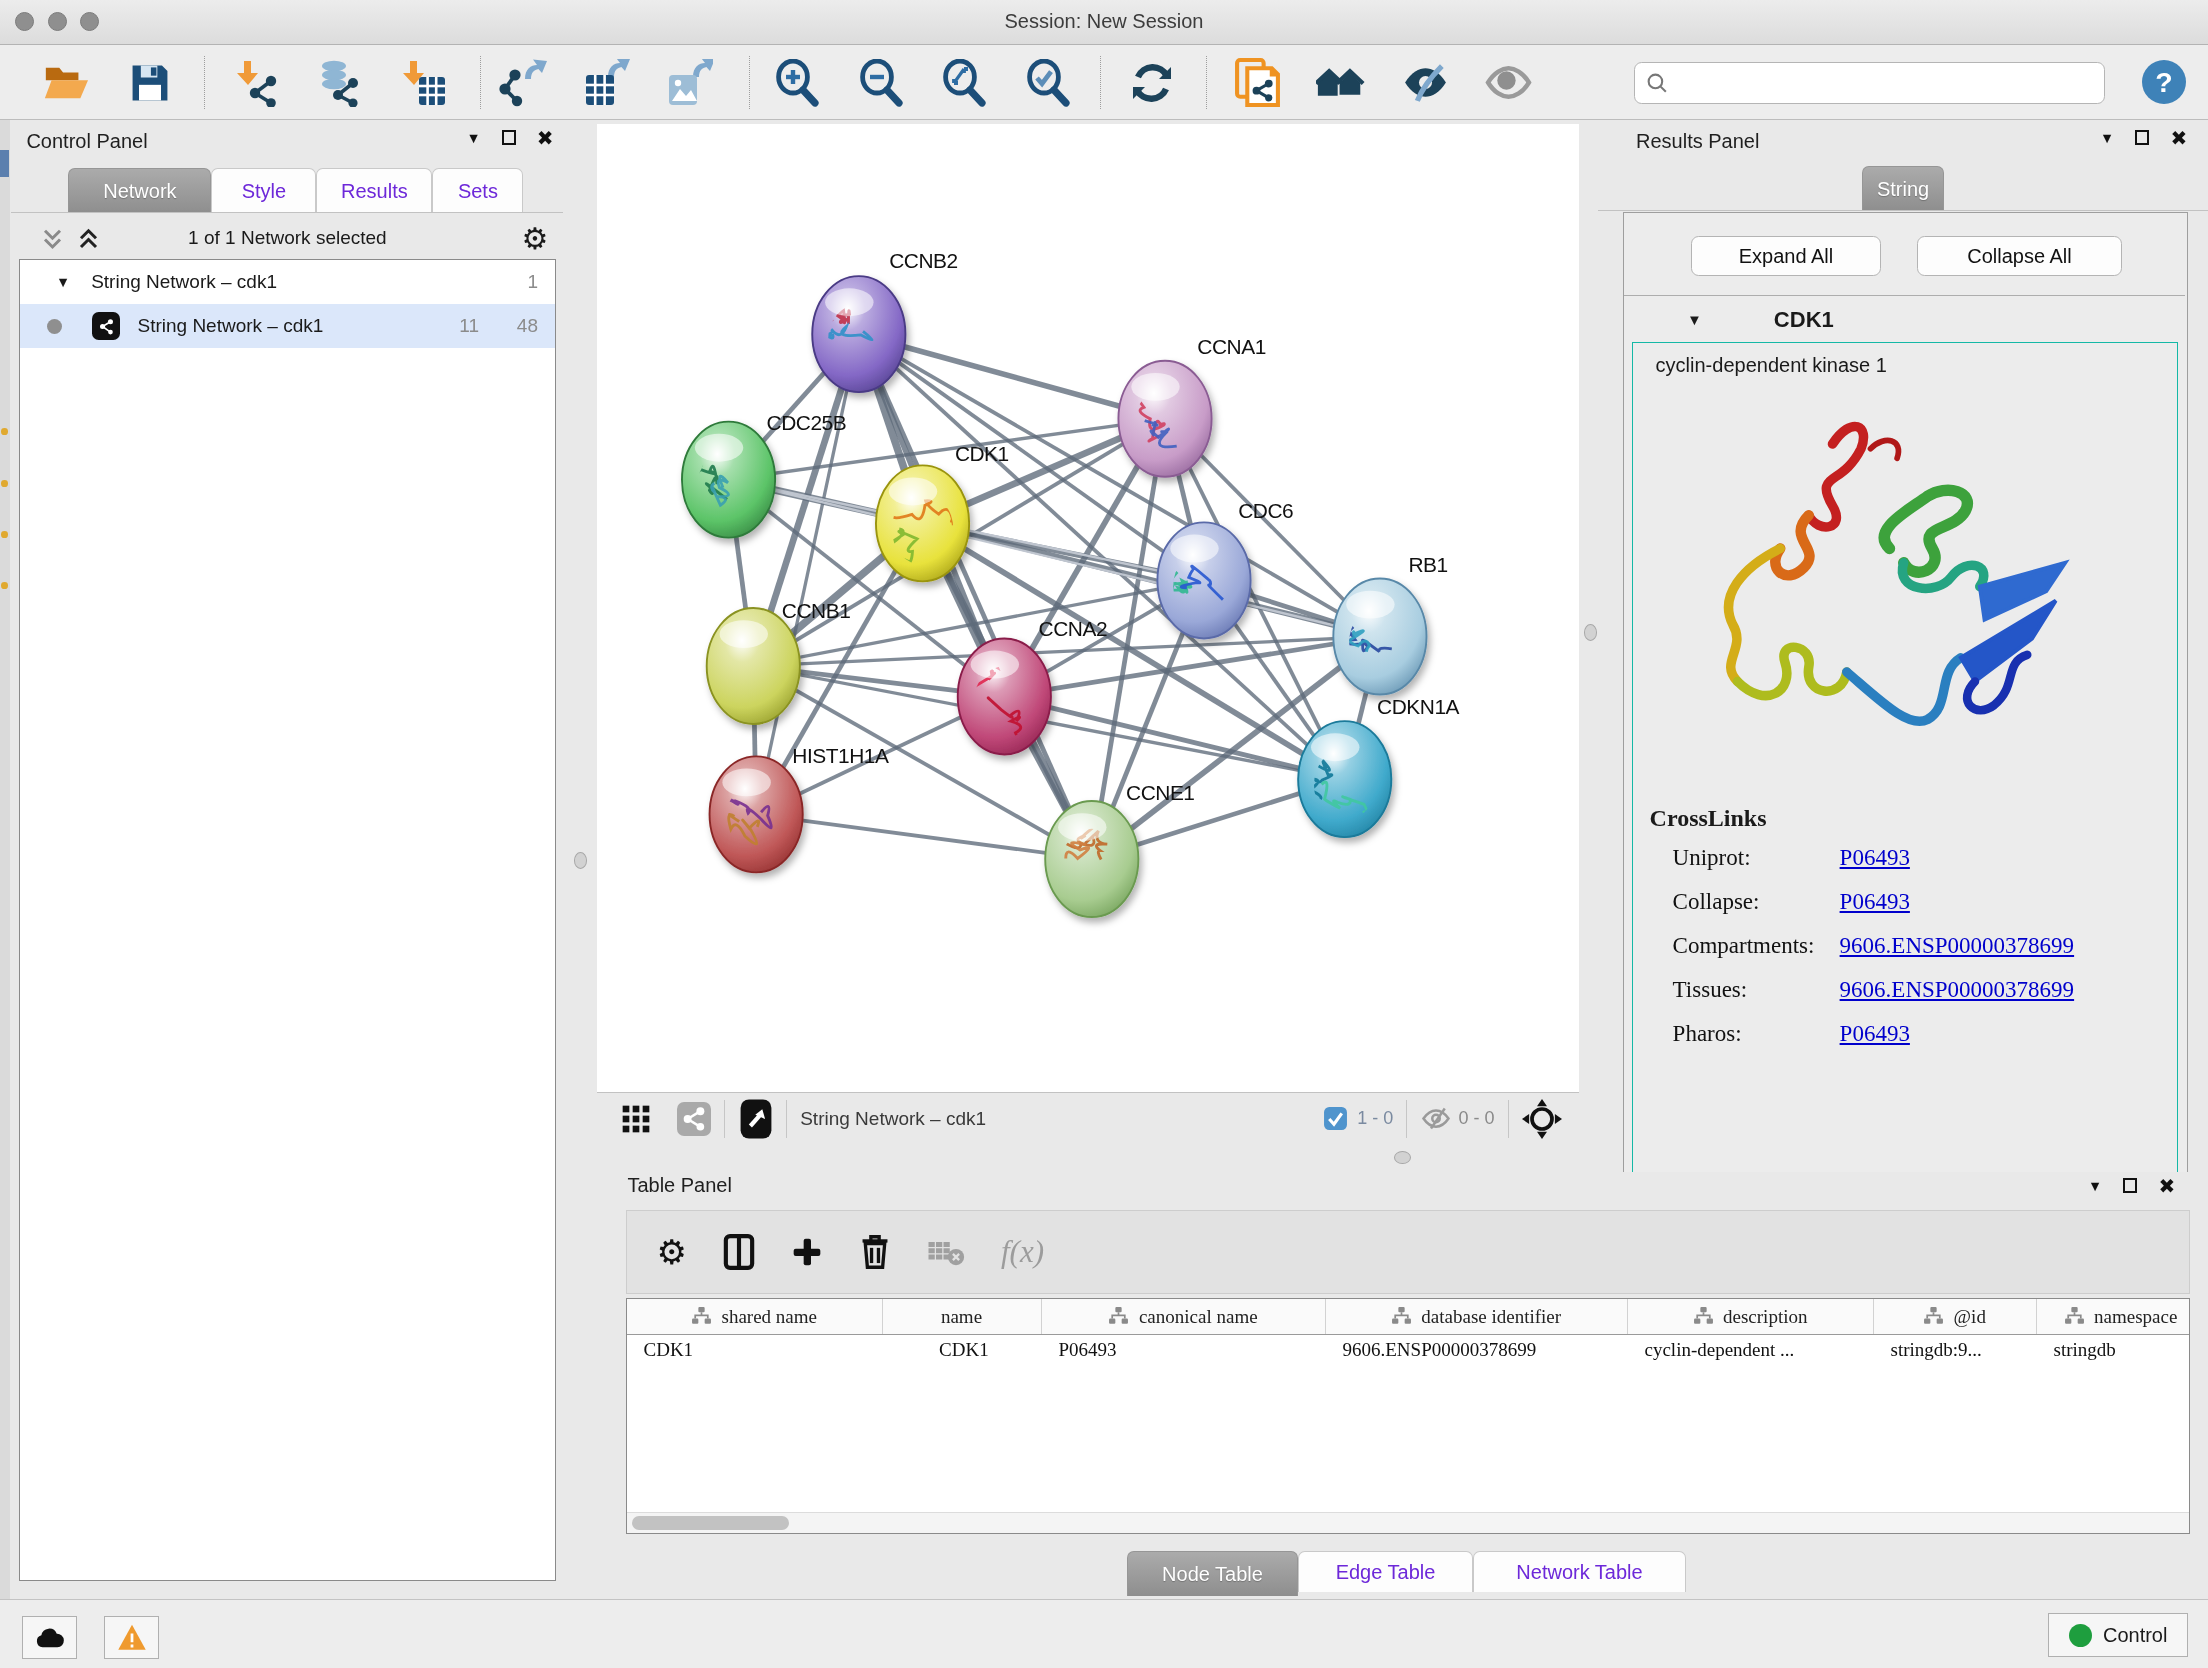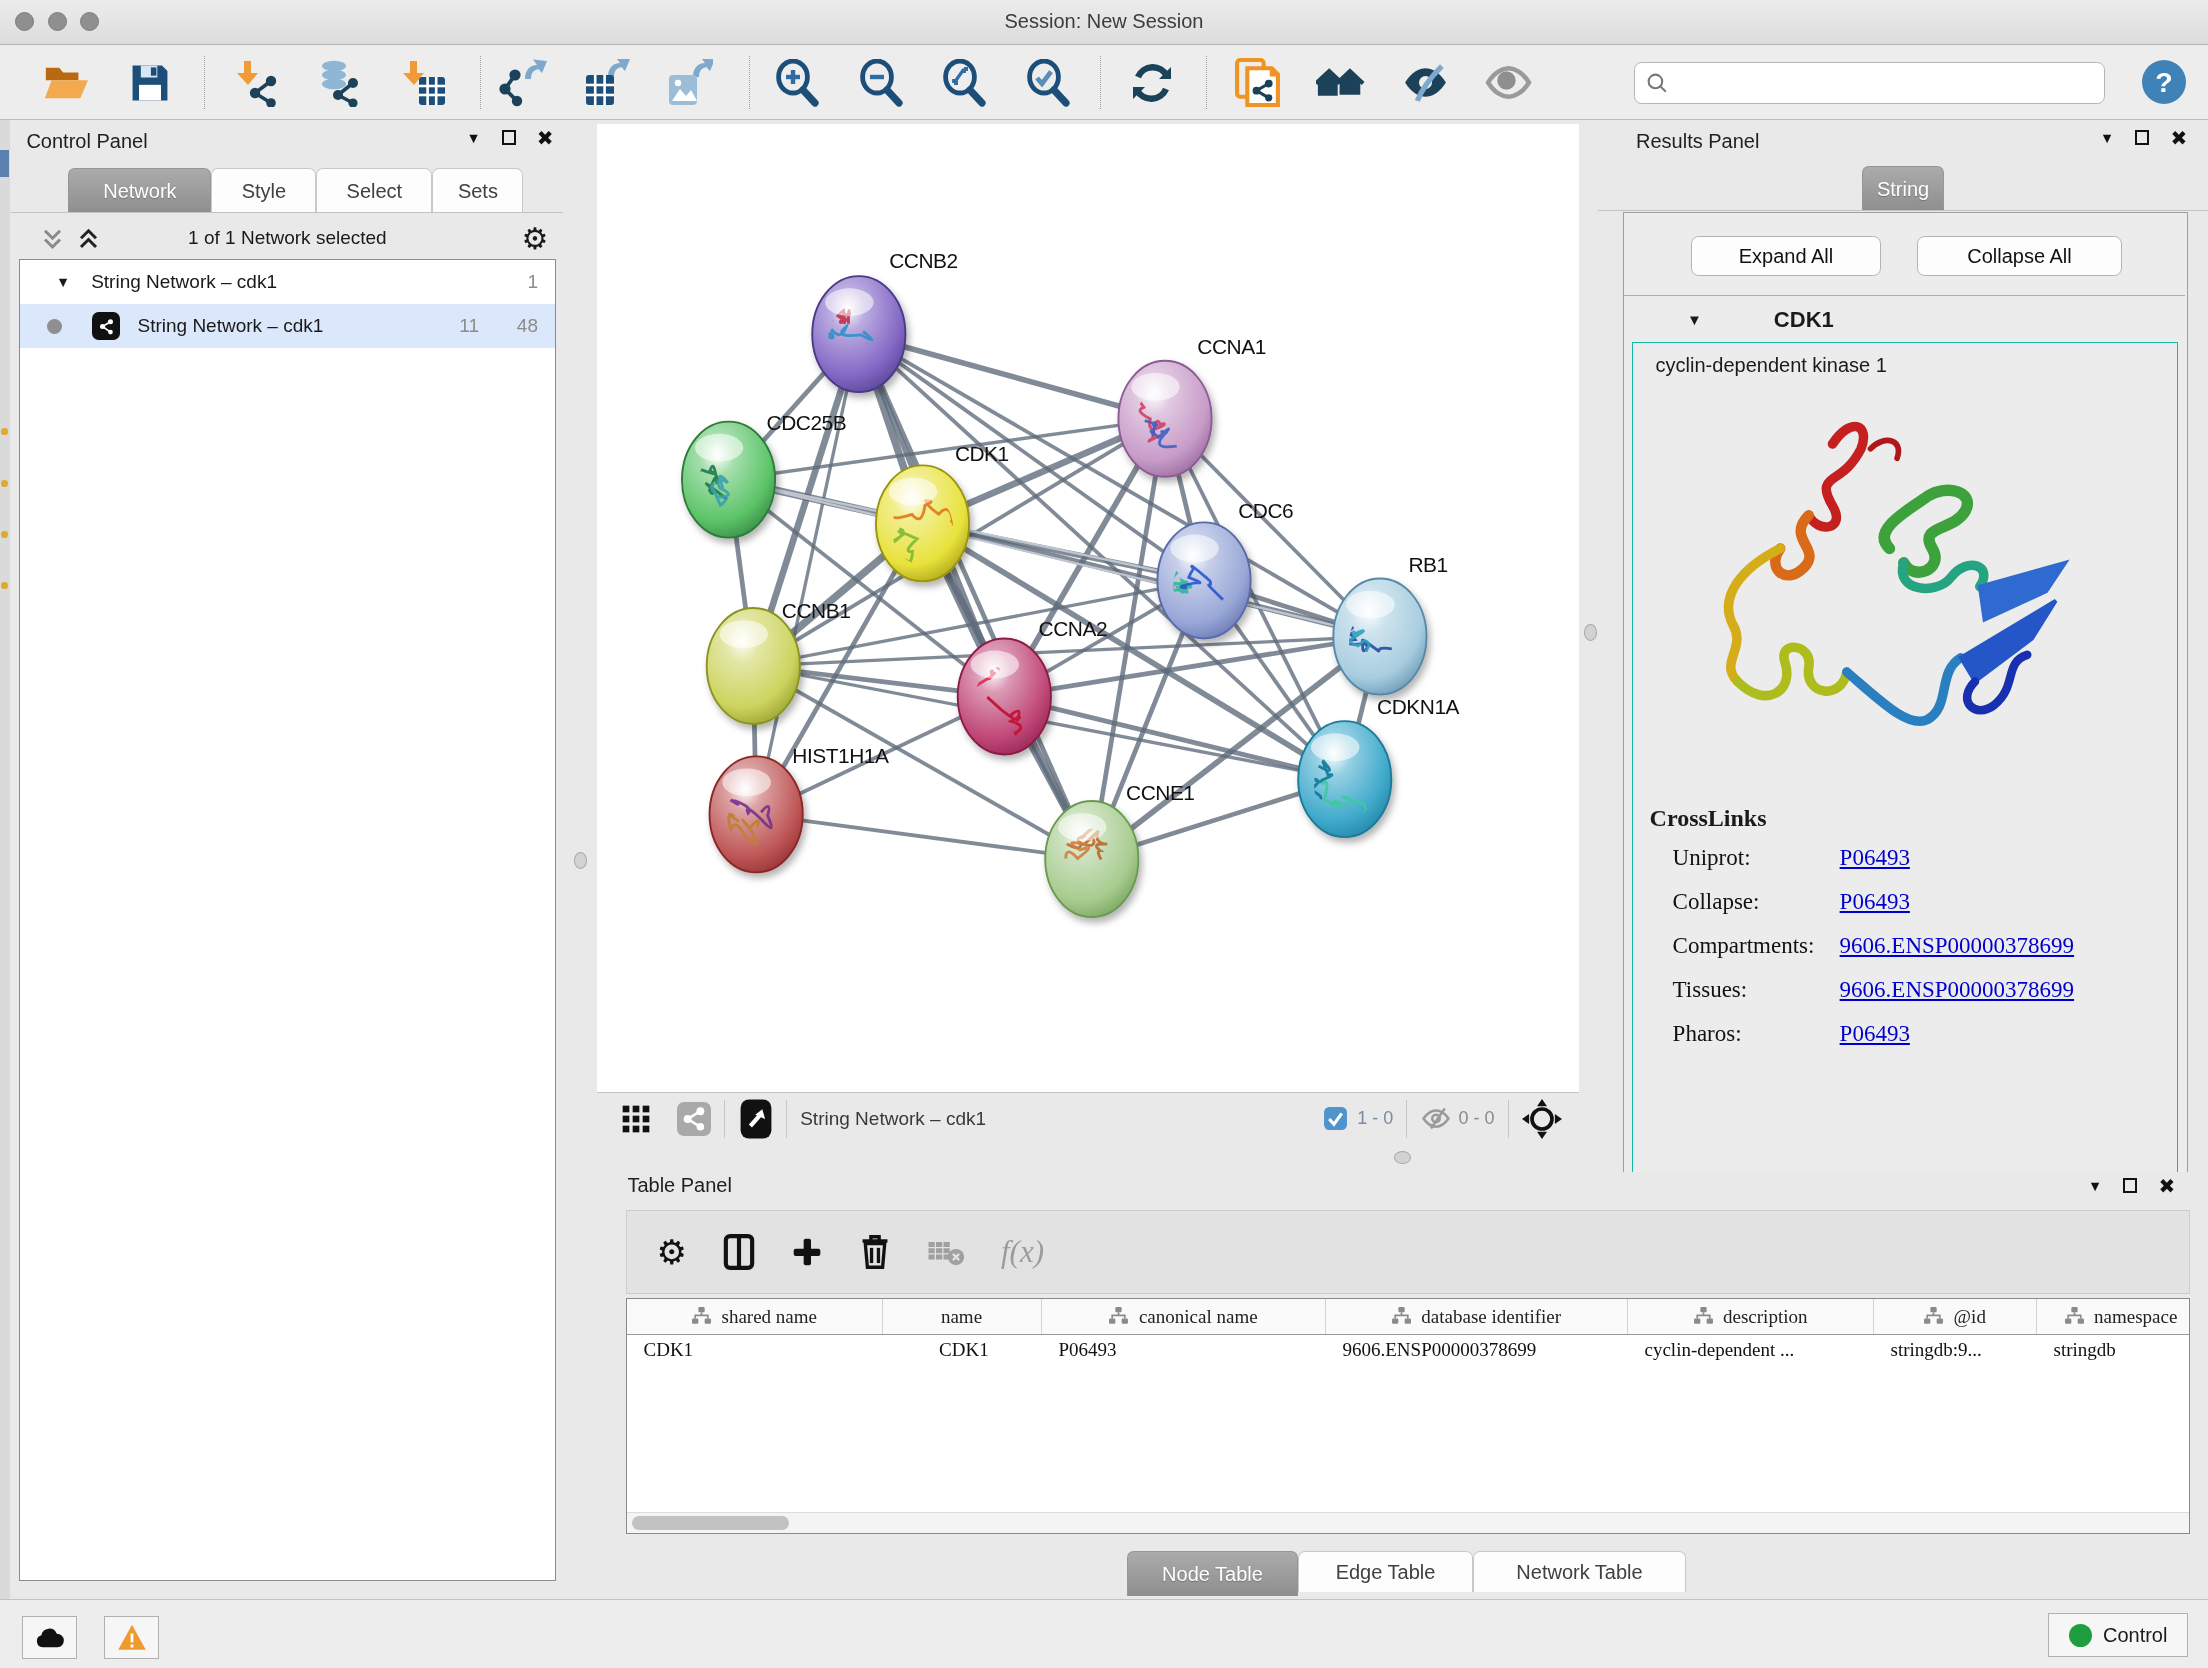--- a/index.html
+++ b/index.html
@@ -24,21 +24,21 @@
     font-family:inherit;}
   #help-btn{position:absolute;left:2142px;top:15px;width:44px;height:44px;border-radius:50%;
     background:#3e82b8;color:#fff;font-size:28.5px;font-weight:bold;display:flex;align-items:center;justify-content:center;}
   
   .panel-title{font-size:20px;color:#1f1f1f;}
   .pan-ctl{position:absolute;top:0;height:27px;display:flex;align-items:center;gap:21px;font-size:16px;color:#111;}
   .mini-tri{font-size:14.3px;color:#111;}
   .mini-box{width:14.3px;height:14.3px;border:2.4px solid #111;display:inline-block;}
   .mini-x{font-size:20px;font-weight:bold;color:#111;line-height:1;}
   .tab{height:45px;display:flex;align-items:center;justify-content:center;font-size:20px;
-    background:#fdfdfd;border:1px solid #c9c9c9;border-bottom:none;border-radius:6.7px 6.7px 0 0;color:#404040;}
+    background:#fdfdfd;border:1px solid #c9c9c9;border-bottom:none;border-radius:6.7px 6.7px 0 0;color:#6d28d9;}
   .tab.active{background:linear-gradient(#ababab,#8e8e8e);color:#fff;text-shadow:0 1px 1px rgba(0,0,0,.25);border-color:#969696;}
   
   #control-panel{left:11.4px;top:124px;width:552px;height:1470px;background:#e9e9e9;}
   #cp-tree{position:absolute;left:7.6px;top:135px;width:537px;height:1322px;background:#fff;border:1.9px solid #8a8a8a;}
   .tree-row{position:relative;height:44px;display:flex;align-items:center;font-size:19px;}
   .tree-row.selected{background:#dbe7fa;}
   .tree-count{position:absolute;color:#8b8b8b;font-size:19px;}
   #net-icon{width:28.5px;height:28.5px;background:#111;border-radius:6.7px;display:flex;align-items:center;justify-content:center;}
   
   #network-view{left:597px;top:124px;width:982px;height:968px;background:#fff;}
@@ -296,21 +296,21 @@
   <div class="abs" id="control-panel">
     <div class="panel-title" style="position:absolute;left:15px;top:5.7px">Control Panel</div>
     <div class="pan-ctl" style="left:455px;width:95px">
       <span class="mini-tri">▼</span>
       <span class="mini-box"></span>
       <span class="mini-x">✖</span>
     </div>
     <div id="cp-tabs" style="position:absolute;left:57px;top:44px;display:flex">
         <div class="tab active" style="width: 143px;">Network</div>
         <div class="tab" style="width: 105px;">Style</div>
-        <div class="tab" style="width: 116px;">Select</div>
+        <div class="tab" style="width: 116px;">Results</div>
         <div class="tab" style="width: 91px;">Sets</div>
       </div>
     <div style="position:absolute;left:0;top:88px;width:552px;border-bottom:1px solid #c2c2c2"></div>
     <div style="position:absolute;left:28.5px;top:103px">
       <svg width="25" height="25" viewBox="0 0 20 20">
           <g fill="none" stroke="#8a8a8a" stroke-width="2.4">
             <path d="M4 3l6 6 6-6"></path>
             <path d="M4 10l6 6 6-6"></path>
           </g>
         </svg>

